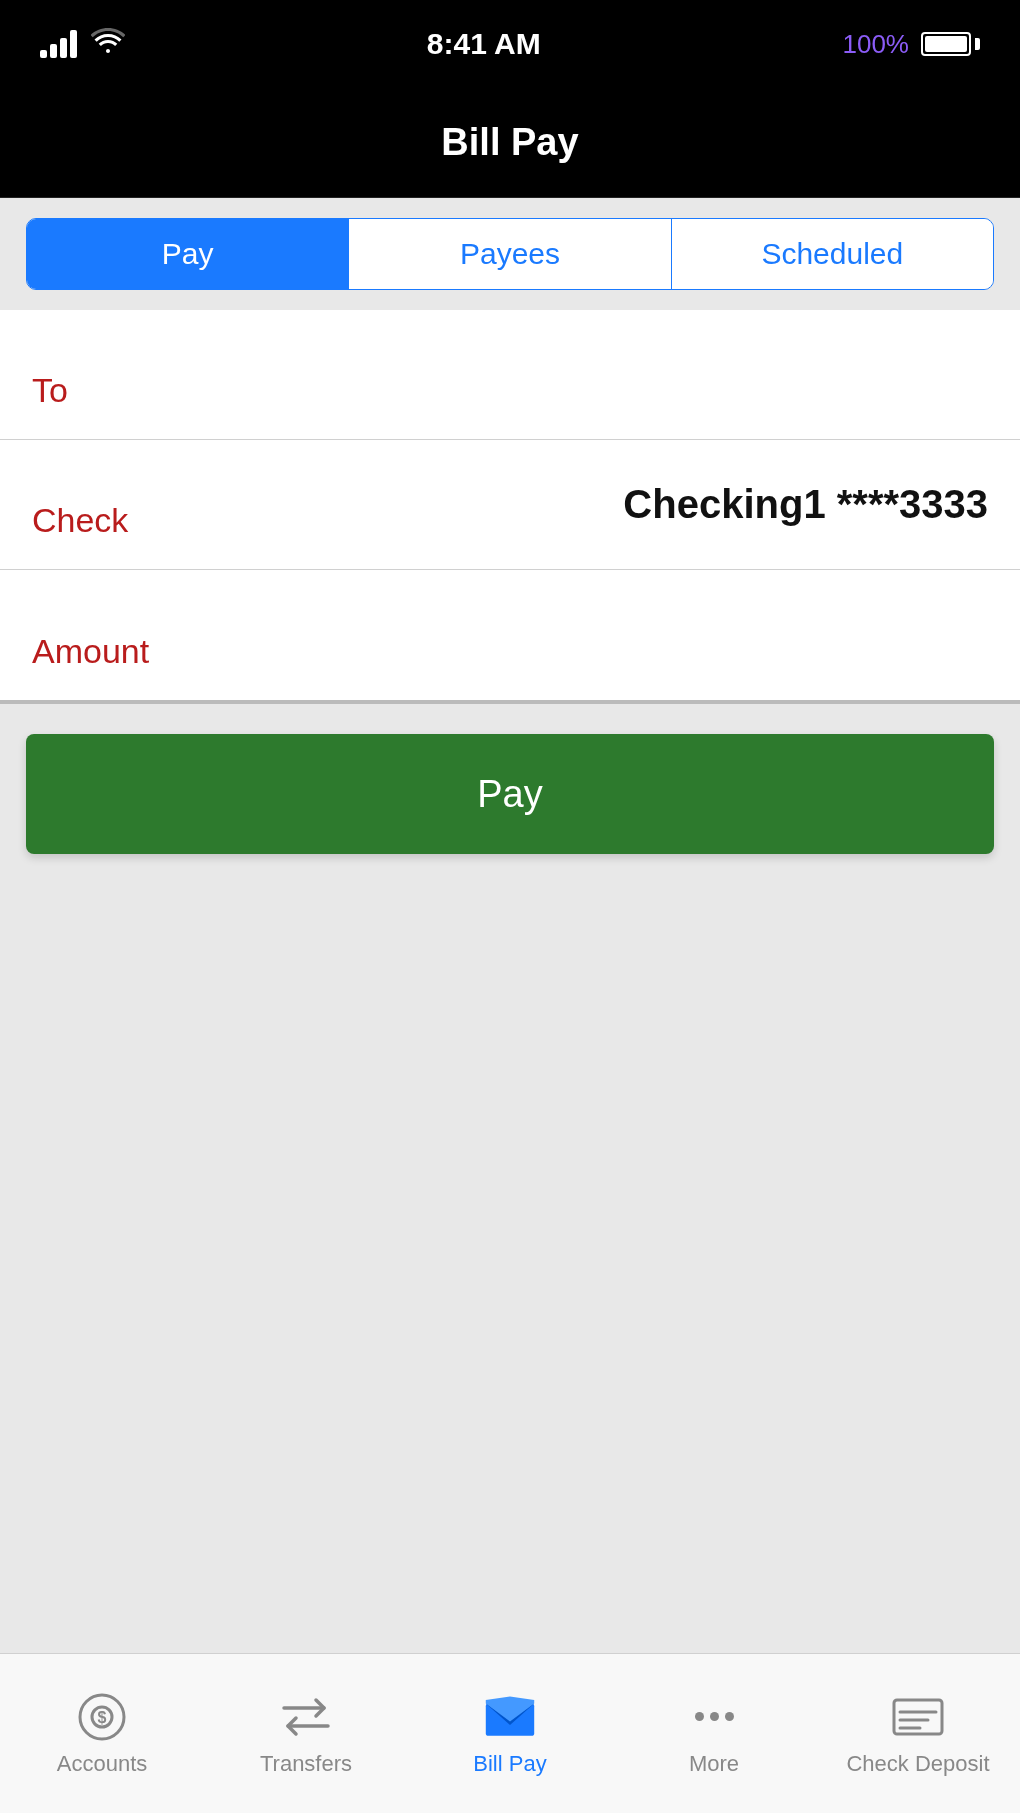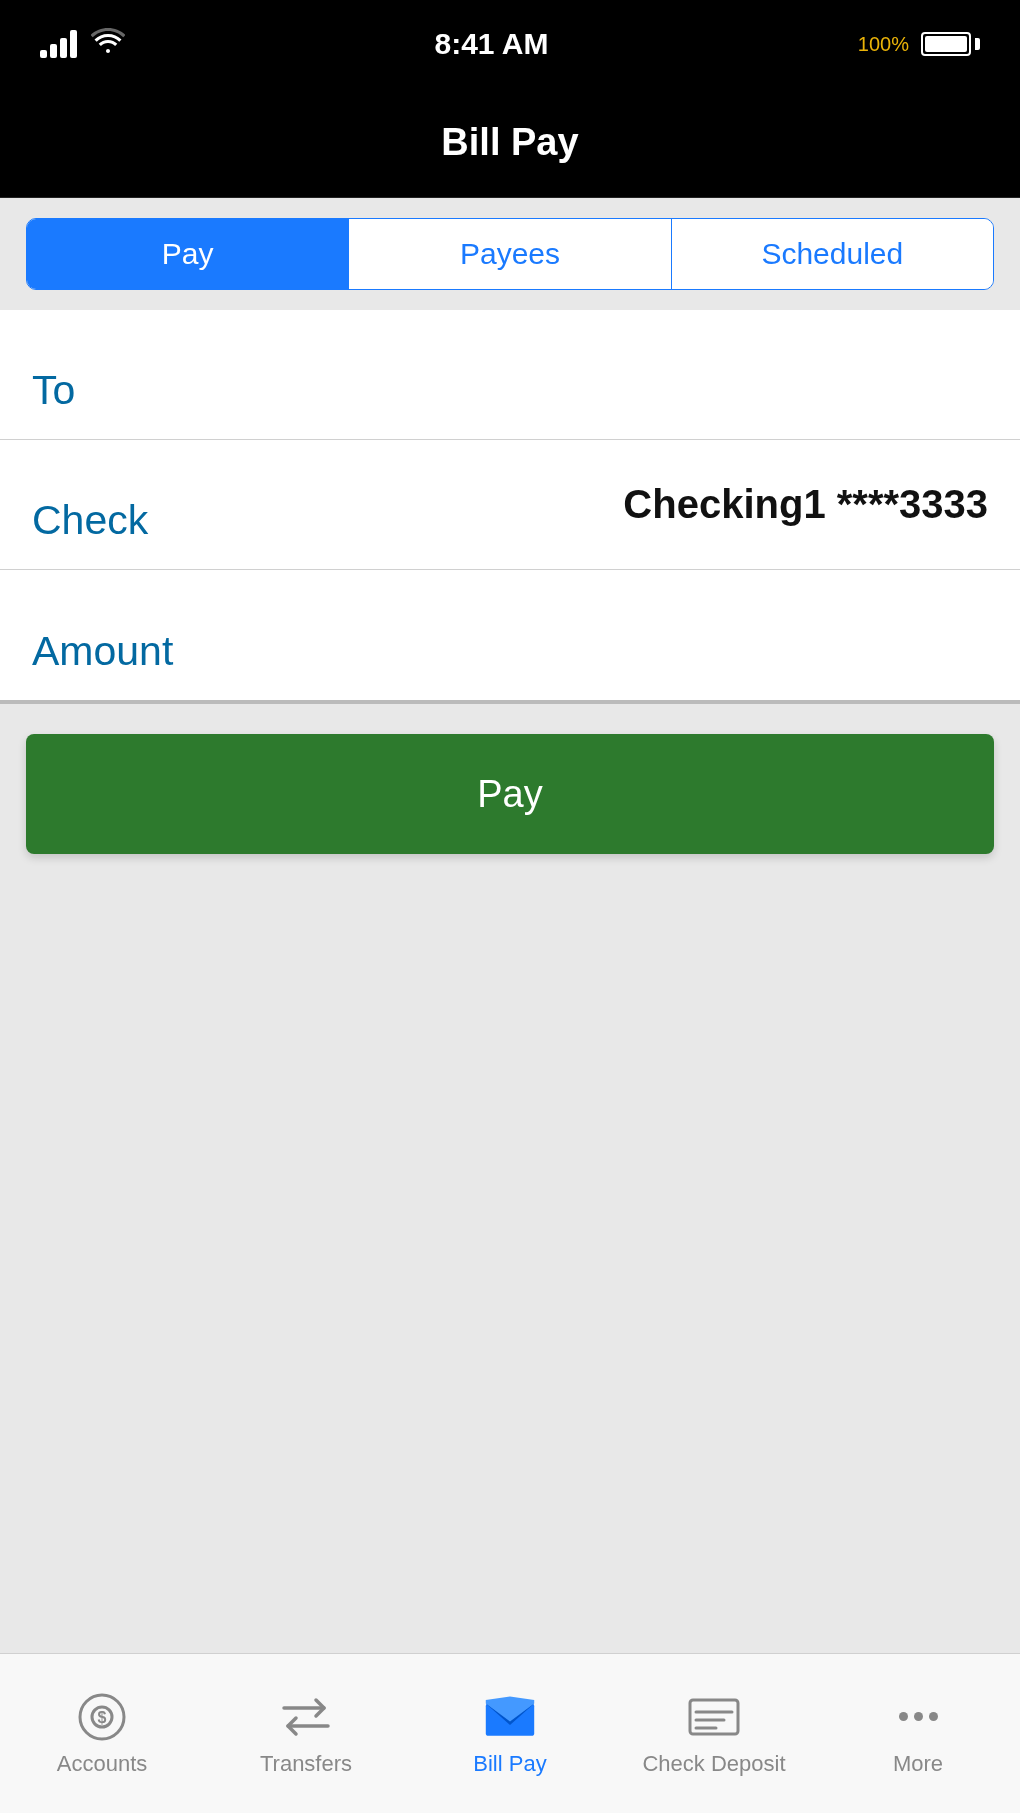--- a/index.html
+++ b/index.html
@@ -46,22 +46,22 @@
     }
     .status-center {
       color: #fff;
       font-size: 30px;
       font-weight: 600;
     }
     .status-right {
       display: flex;
       align-items: center;
       gap: 12px;
-      color: #eab308;
-      font-size: 20px;
+      color: #8b5cf6;
+      font-size: 26px;
     }
     .battery-icon {
       display: flex;
       align-items: center;
       gap: 4px;
     }
     .battery-body {
       width: 50px;
       height: 24px;
       border: 2px solid #fff;
@@ -148,22 +148,22 @@
       display: flex;
       align-items: center;
       justify-content: space-between;
       padding: 0 32px;
       height: 130px;
       background: #fff;
       border-bottom: 1px solid #d0d0d0;
     }
 
     .form-label {
-      font-size: 41px;
-      color: #0369a1;
+      font-size: 34px;
+      color: #b91c1c;
       font-weight: 400;
       margin-top: 32px;
     }
 
     .form-value {
       font-size: 40px;
       color: #111;
       font-weight: 600;
     }
 
@@ -357,34 +357,34 @@
         <polygon points="2,10 29,34 56,10" fill="#0055cc"></polygon>
 
         <polygon points="2,10 29,30 56,10 56,6 29,2 2,6" fill="#4499ff"></polygon>
       </svg>
     </div>
     <span class="tab-label active">Bill Pay</span>
   </div>
 
   <div class="tab-item">
     <div class="tab-icon">
+      <div class="more-icon">
+        <div class="dot"></div>
+        <div class="dot"></div>
+        <div class="dot"></div>
+      </div>
+    </div>
+    <span class="tab-label">More</span>
+  </div>
+
+  <div class="tab-item">
+    <div class="tab-icon">
       <svg width="52" height="42" viewBox="0 0 52 42" fill="none">
         <rect x="2" y="4" width="48" height="34" rx="3" stroke="#888" stroke-width="3" fill="none"></rect>
         <line x1="8" y1="16" x2="44" y2="16" stroke="#888" stroke-width="3" stroke-linecap="round"></line>
         <line x1="8" y1="24" x2="36" y2="24" stroke="#888" stroke-width="3" stroke-linecap="round"></line>
         <line x1="8" y1="32" x2="28" y2="32" stroke="#888" stroke-width="3" stroke-linecap="round"></line>
       </svg>
     </div>
     <span class="tab-label">Check Deposit</span>
   </div>
 
-  <div class="tab-item">
-    <div class="tab-icon">
-      <div class="more-icon">
-        <div class="dot"></div>
-        <div class="dot"></div>
-        <div class="dot"></div>
-      </div>
-    </div>
-    <span class="tab-label">More</span>
-  </div>
-
 </div>
 
 </body></html>

